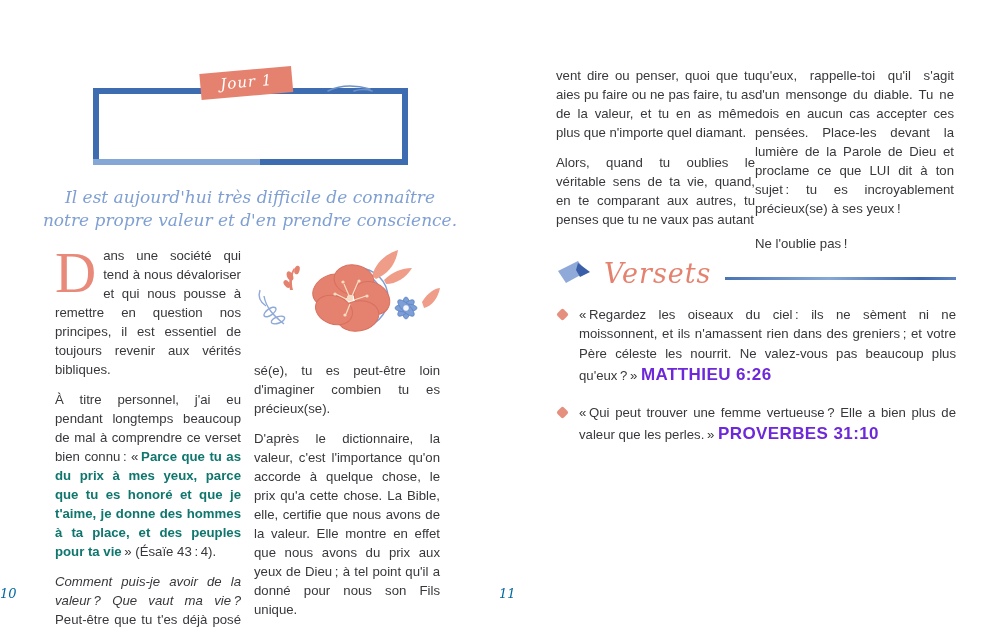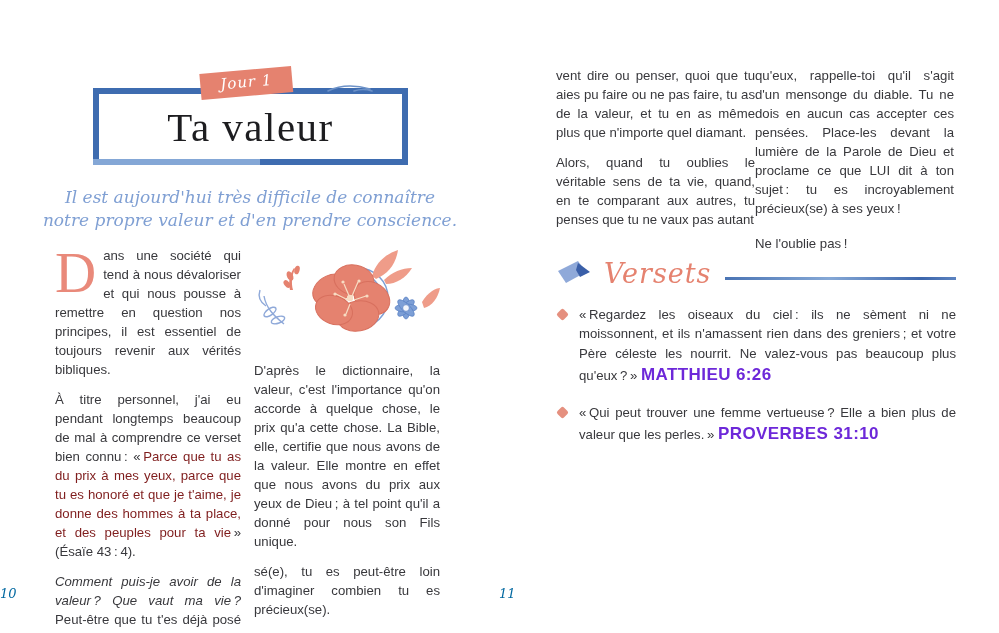--- a/index.html
+++ b/index.html
@@ -44,21 +44,21 @@
   
   .cols{position:absolute;display:flex;}
   .cols-left-page{top:246px;left:55px;width:385px;gap:13px;}
   .cols-right-page{top:66px;left:57px;width:398px;gap:0;}
   .col{flex:1;text-align:justify;font-size:13.2px;line-height:1.44;}
   .col p{margin:0 0 11px 0;}
   .dropcap{
     float:left;font-family:"Liberation Serif",serif;font-size:57px;
     line-height:0.82;color:#e9897a;padding:4px 7px 0 0;
   }
-  .verse-inline{color:#7f1d1d;font-weight:normal;margin-top:6px;}
+  .verse-inline{color:#0f766e;font-weight:bold;margin-top:6px;}
   .q-italic{font-style:italic;}
   .flower-wrap{margin:0 0 10px 0;text-align:center;}
 
   
   .versets{position:absolute;left:57px;top:258px;width:400px;}
   .versets-head{display:flex;align-items:center;}
   .versets-title{
     font-family:"DejaVu Serif",serif;font-style:italic;
     color:#e5826f;font-size:27px;margin-left:12px;letter-spacing:1px;text-align:center;
   }
@@ -87,21 +87,20 @@
 <div class="spread">
 
   <div class="page page-left">
 
     <div class="title-box">
       <div class="light-seg"></div>
       <div class="day-badge">Jour 1</div>
       <svg class="swoosh" width="48" height="16" viewBox="0 0 48 16">
         <path d="M2 9 C14 3, 30 3, 44 7 M28 9 C34 7, 40 7, 46 9" fill="none" stroke="#6d92c8" stroke-width="1.6" stroke-linecap="round"></path>
       </svg>
-      <div class="main-title">Ta valeur</div>
     </div>
 
     <div class="subtitle">
       <span>Il est aujourd'hui très difficile de connaître</span><br>
       <span>notre propre valeur et d'en prendre conscience.</span>
     </div>
 
     <div class="cols cols-left-page">
       <div class="col">
         <p><span class="dropcap">D</span><span>ans une société qui tend à nous dévaloriser et qui nous pousse à remettre en question nos principes, il est essentiel de toujours revenir aux vérités bibliques.</span></p>
@@ -166,22 +165,22 @@
                 <ellipse rx="4" ry="11" transform="rotate(135)"></ellipse>
                 <circle r="3.4" fill="#f2f5fb"></circle>
               </g>
             </g>
 
             <g fill="#ef9c89">
               <path d="M168 56 C174 46, 182 42, 186 42 C184 52, 178 60, 170 62 Z"></path>
             </g>
           </svg>
         </div>
+        <p>sé(e), tu es peut-être loin d'imaginer combien tu es précieux(se).</p>
         <p>D'après le dictionnaire, la valeur, c'est l'importance qu'on accorde à quelque chose, le prix qu'a cette chose. La Bible, elle, certifie que nous avons de la valeur. Elle montre en effet que nous avons du prix aux yeux de Dieu ; à tel point qu'il a donné pour nous son Fils unique.</p>
-        <p>sé(e), tu es peut-être loin d'imaginer combien tu es précieux(se).</p>
         <p>C'est pourquoi, peu importe ce que les gens autour de toi peu-</p>
       </div>
     </div>
 
     <div class="page-number">10</div>
   </div>
 
   <div class="page page-right">
 
     <div class="cols cols-right-page">

